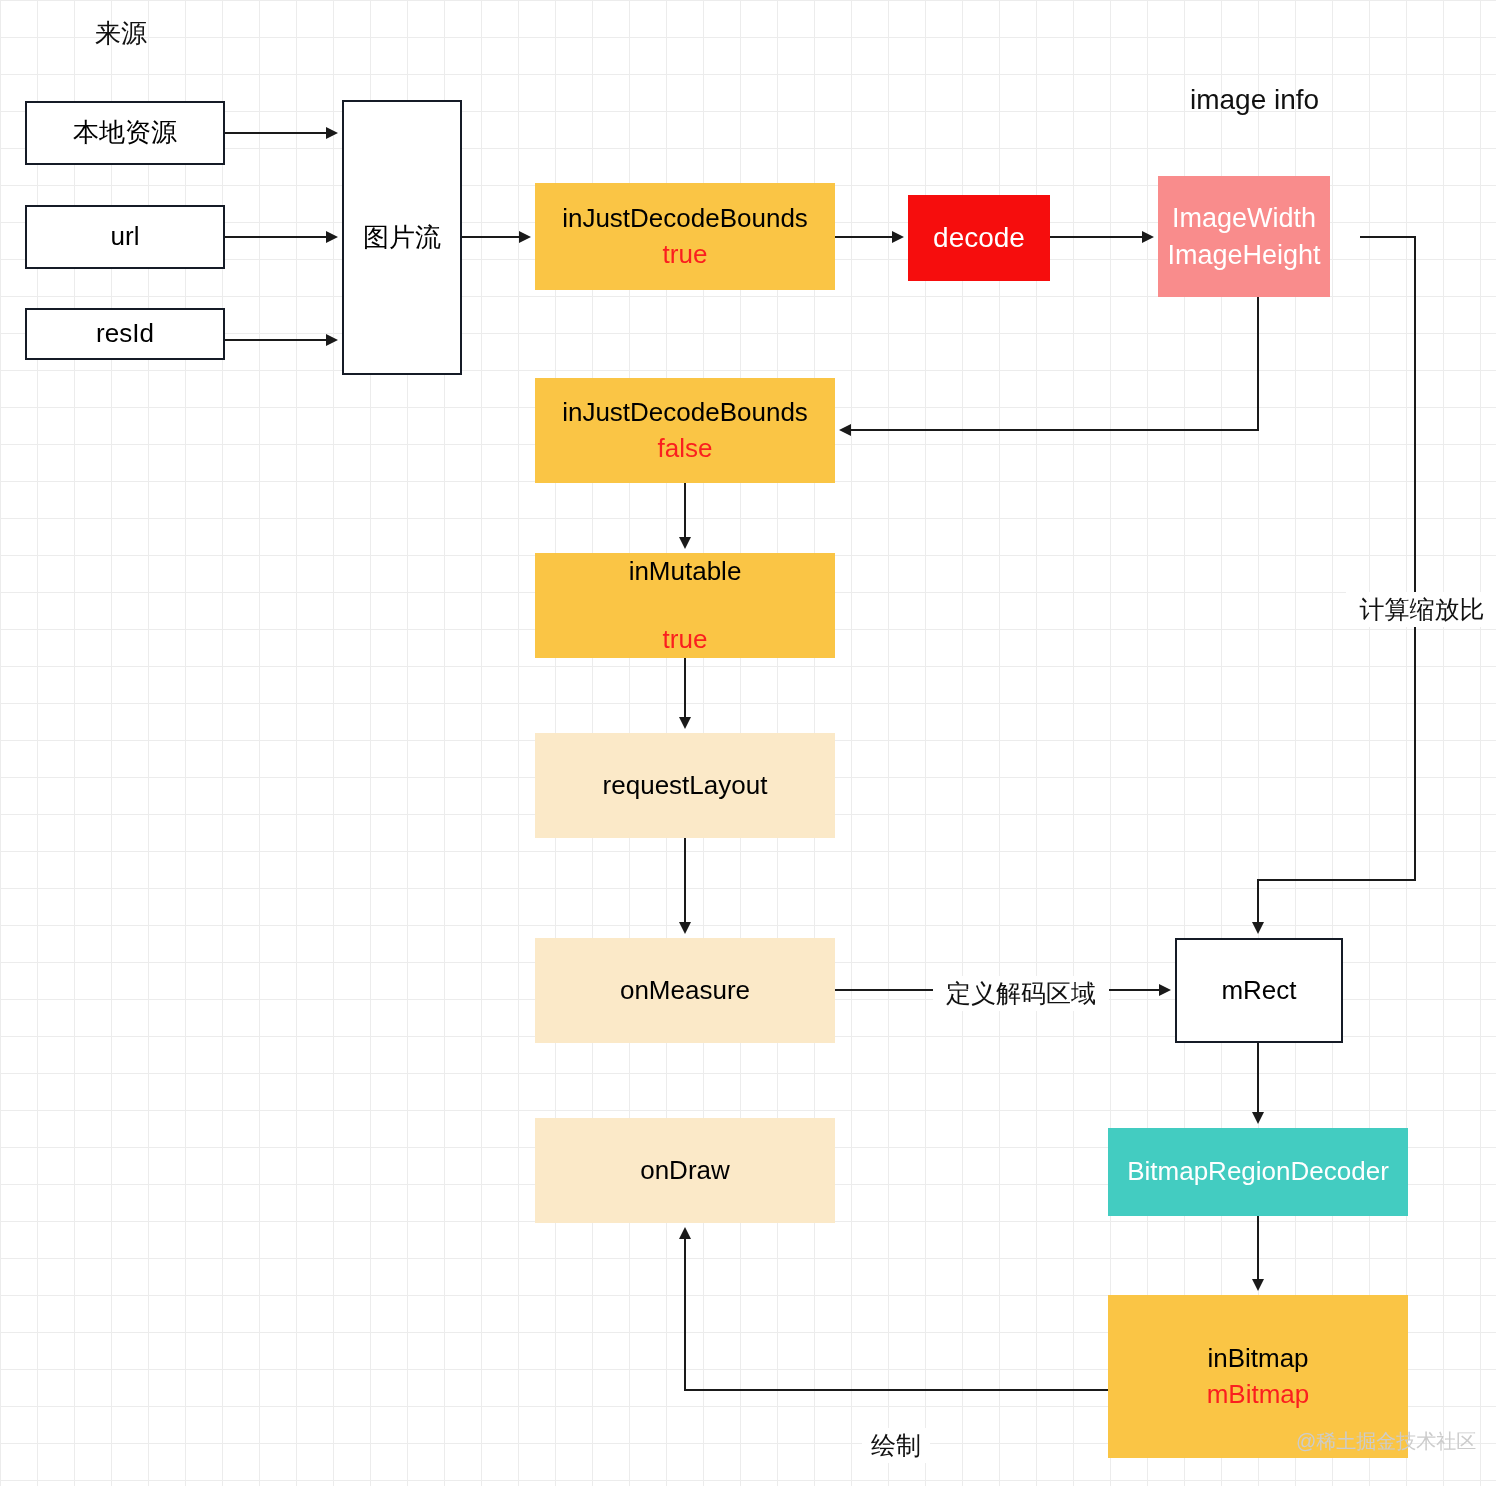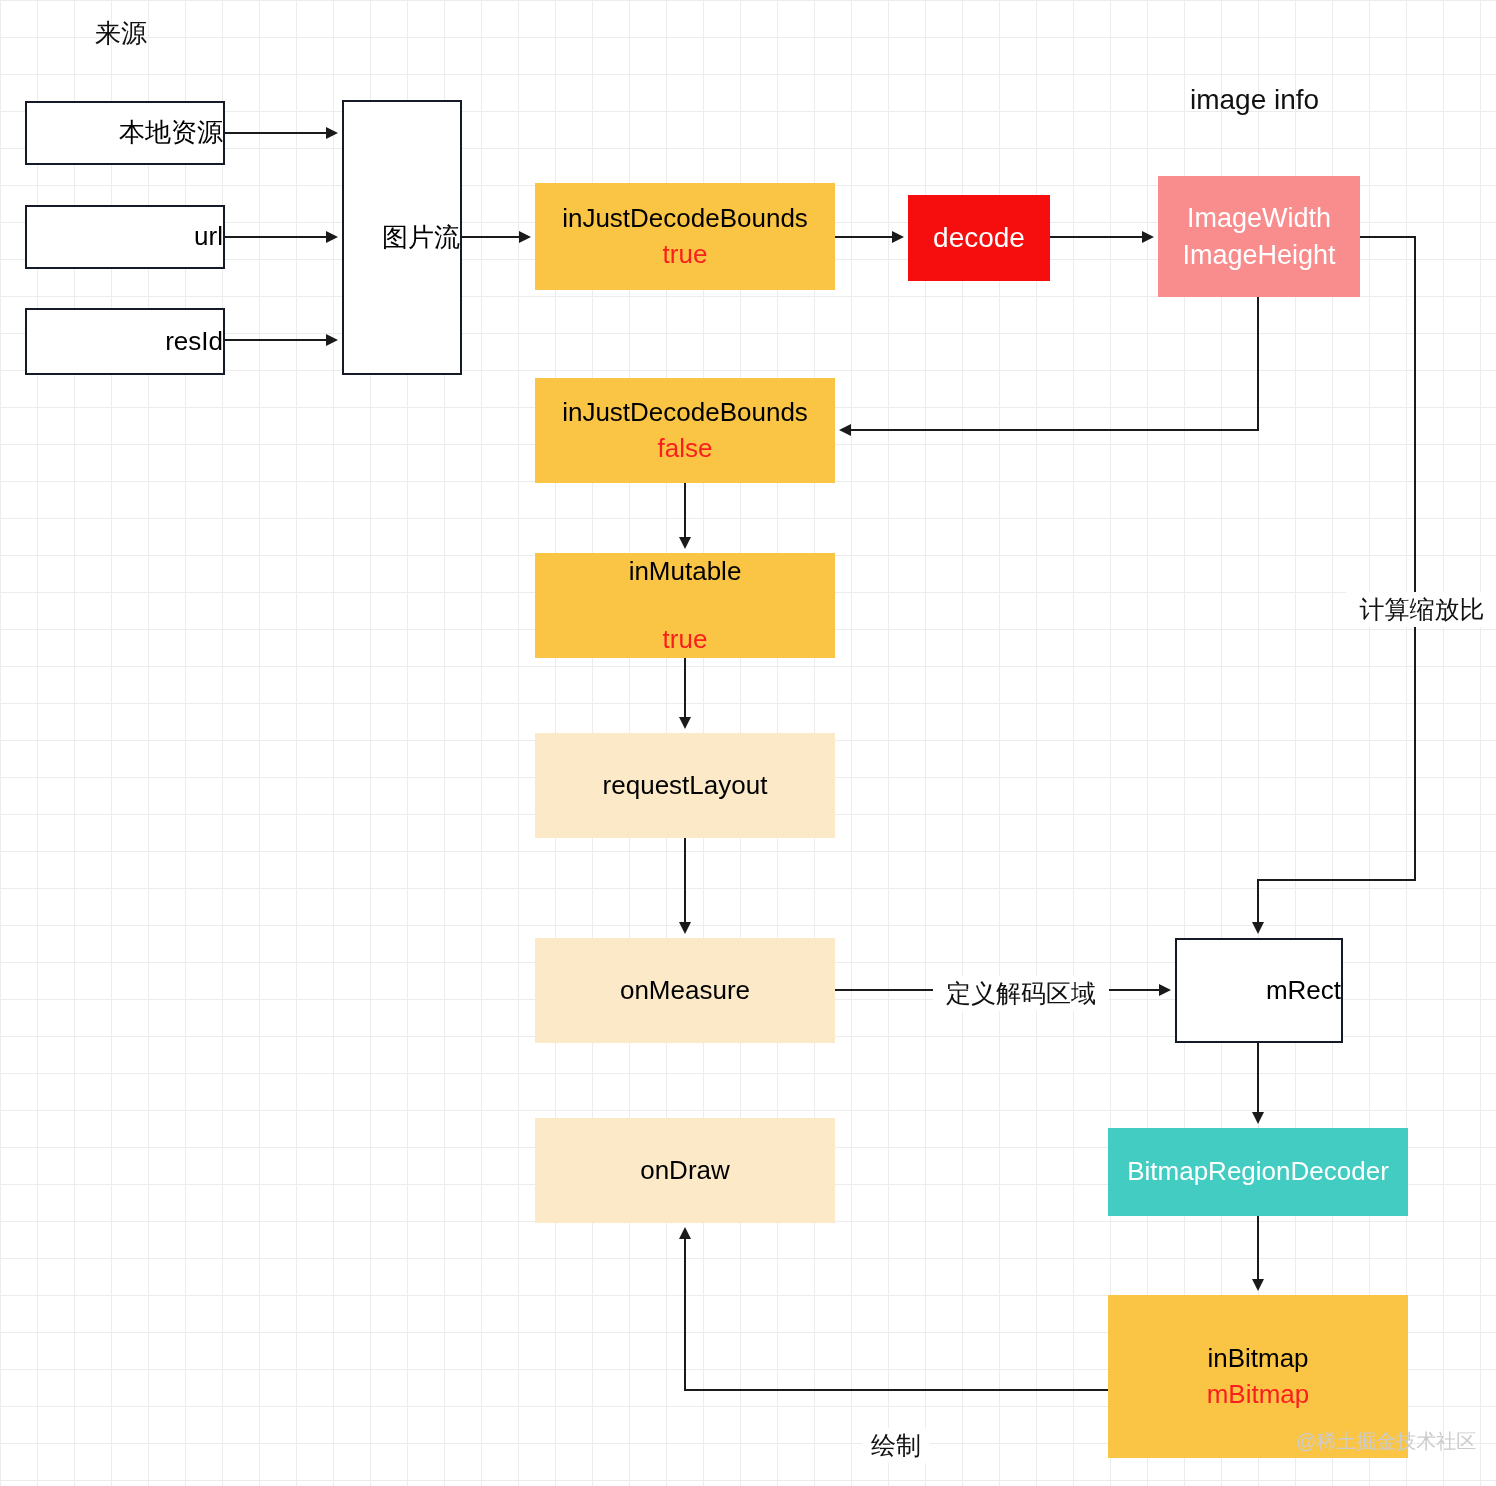--- a/index.html
+++ b/index.html
@@ -12,21 +12,21 @@
       linear-gradient(to right, #ececec 1px, transparent 1px) 0 0/37px 37px,
       linear-gradient(to bottom, #ececec 1px, transparent 1px) 0 0/37px 37px,
       #ffffff;
   }
   .node{
     position:absolute;
     display:flex;flex-direction:column;align-items:center;justify-content:center;
     box-sizing:border-box;
     font-size:26px;line-height:1.35;color:#000;text-align:center;
   }
-  .outlined{background:#fff;border:2px solid var(--border,#151B26);align-items:flex-end;}
+  .outlined{background:#fff;border:2px solid var(--border,#151B26);}
   .orange{background:var(--orange,#FAC545);}
   .cream{background:var(--cream,#FBE9C8);}
   .redbox{background:var(--red,#F60D0D);color:#fff;font-size:28px;}
   .salmon{background:var(--salmon,#F98C8C);color:#fff;font-size:27px;}
   .teal{background:var(--teal,#43CCC1);color:#fff;font-size:26px;}
   .val{color:var(--value_red,#FA1F1F);}
   .floating-label{
     position:absolute;font-size:26px;color:#111;white-space:nowrap;
   }
   .edge-label{
@@ -70,38 +70,38 @@
 
   <div class="floating-label" style="left:95px;top:16px;">来源</div>
   <div class="floating-label" style="left:1190px;top:84px;font-size:28px;">image info</div>
 
   <div class="node outlined" style="left:25px;top:101px;width:200px;height:64px;">
     <span>本地资源</span>
   </div>
   <div class="node outlined" style="left:25px;top:205px;width:200px;height:64px;">
     <span>url</span>
   </div>
-  <div class="node outlined" style="left:25px;top:308px;width:200px;height:67px;">
+  <div class="node outlined" style="left:25px;top:308px;width:200px;height:52px;">
     <span>resId</span>
   </div>
 
   <div class="node outlined" style="left:342px;top:100px;width:120px;height:275px;">
     <span>图片流</span>
   </div>
 
   <div class="node orange" style="left:535px;top:183px;width:300px;height:107px;">
     <span>inJustDecodeBounds</span>
     <span class="val">true</span>
   </div>
 
   <div class="node redbox" style="left:908px;top:195px;width:142px;height:86px;">
     <span>decode</span>
   </div>
 
-  <div class="node salmon" style="left:1158px;top:176px;width:202px;height:121px;">
+  <div class="node salmon" style="left:1158px;top:176px;width:172px;height:121px;">
     <span>ImageWidth</span>
     <span>ImageHeight</span>
   </div>
 
   <div class="node orange" style="left:535px;top:378px;width:300px;height:105px;">
     <span>inJustDecodeBounds</span>
     <span class="val">false</span>
   </div>
 
   <div class="node orange" style="left:535px;top:553px;width:300px;height:105px;gap:33px;">

